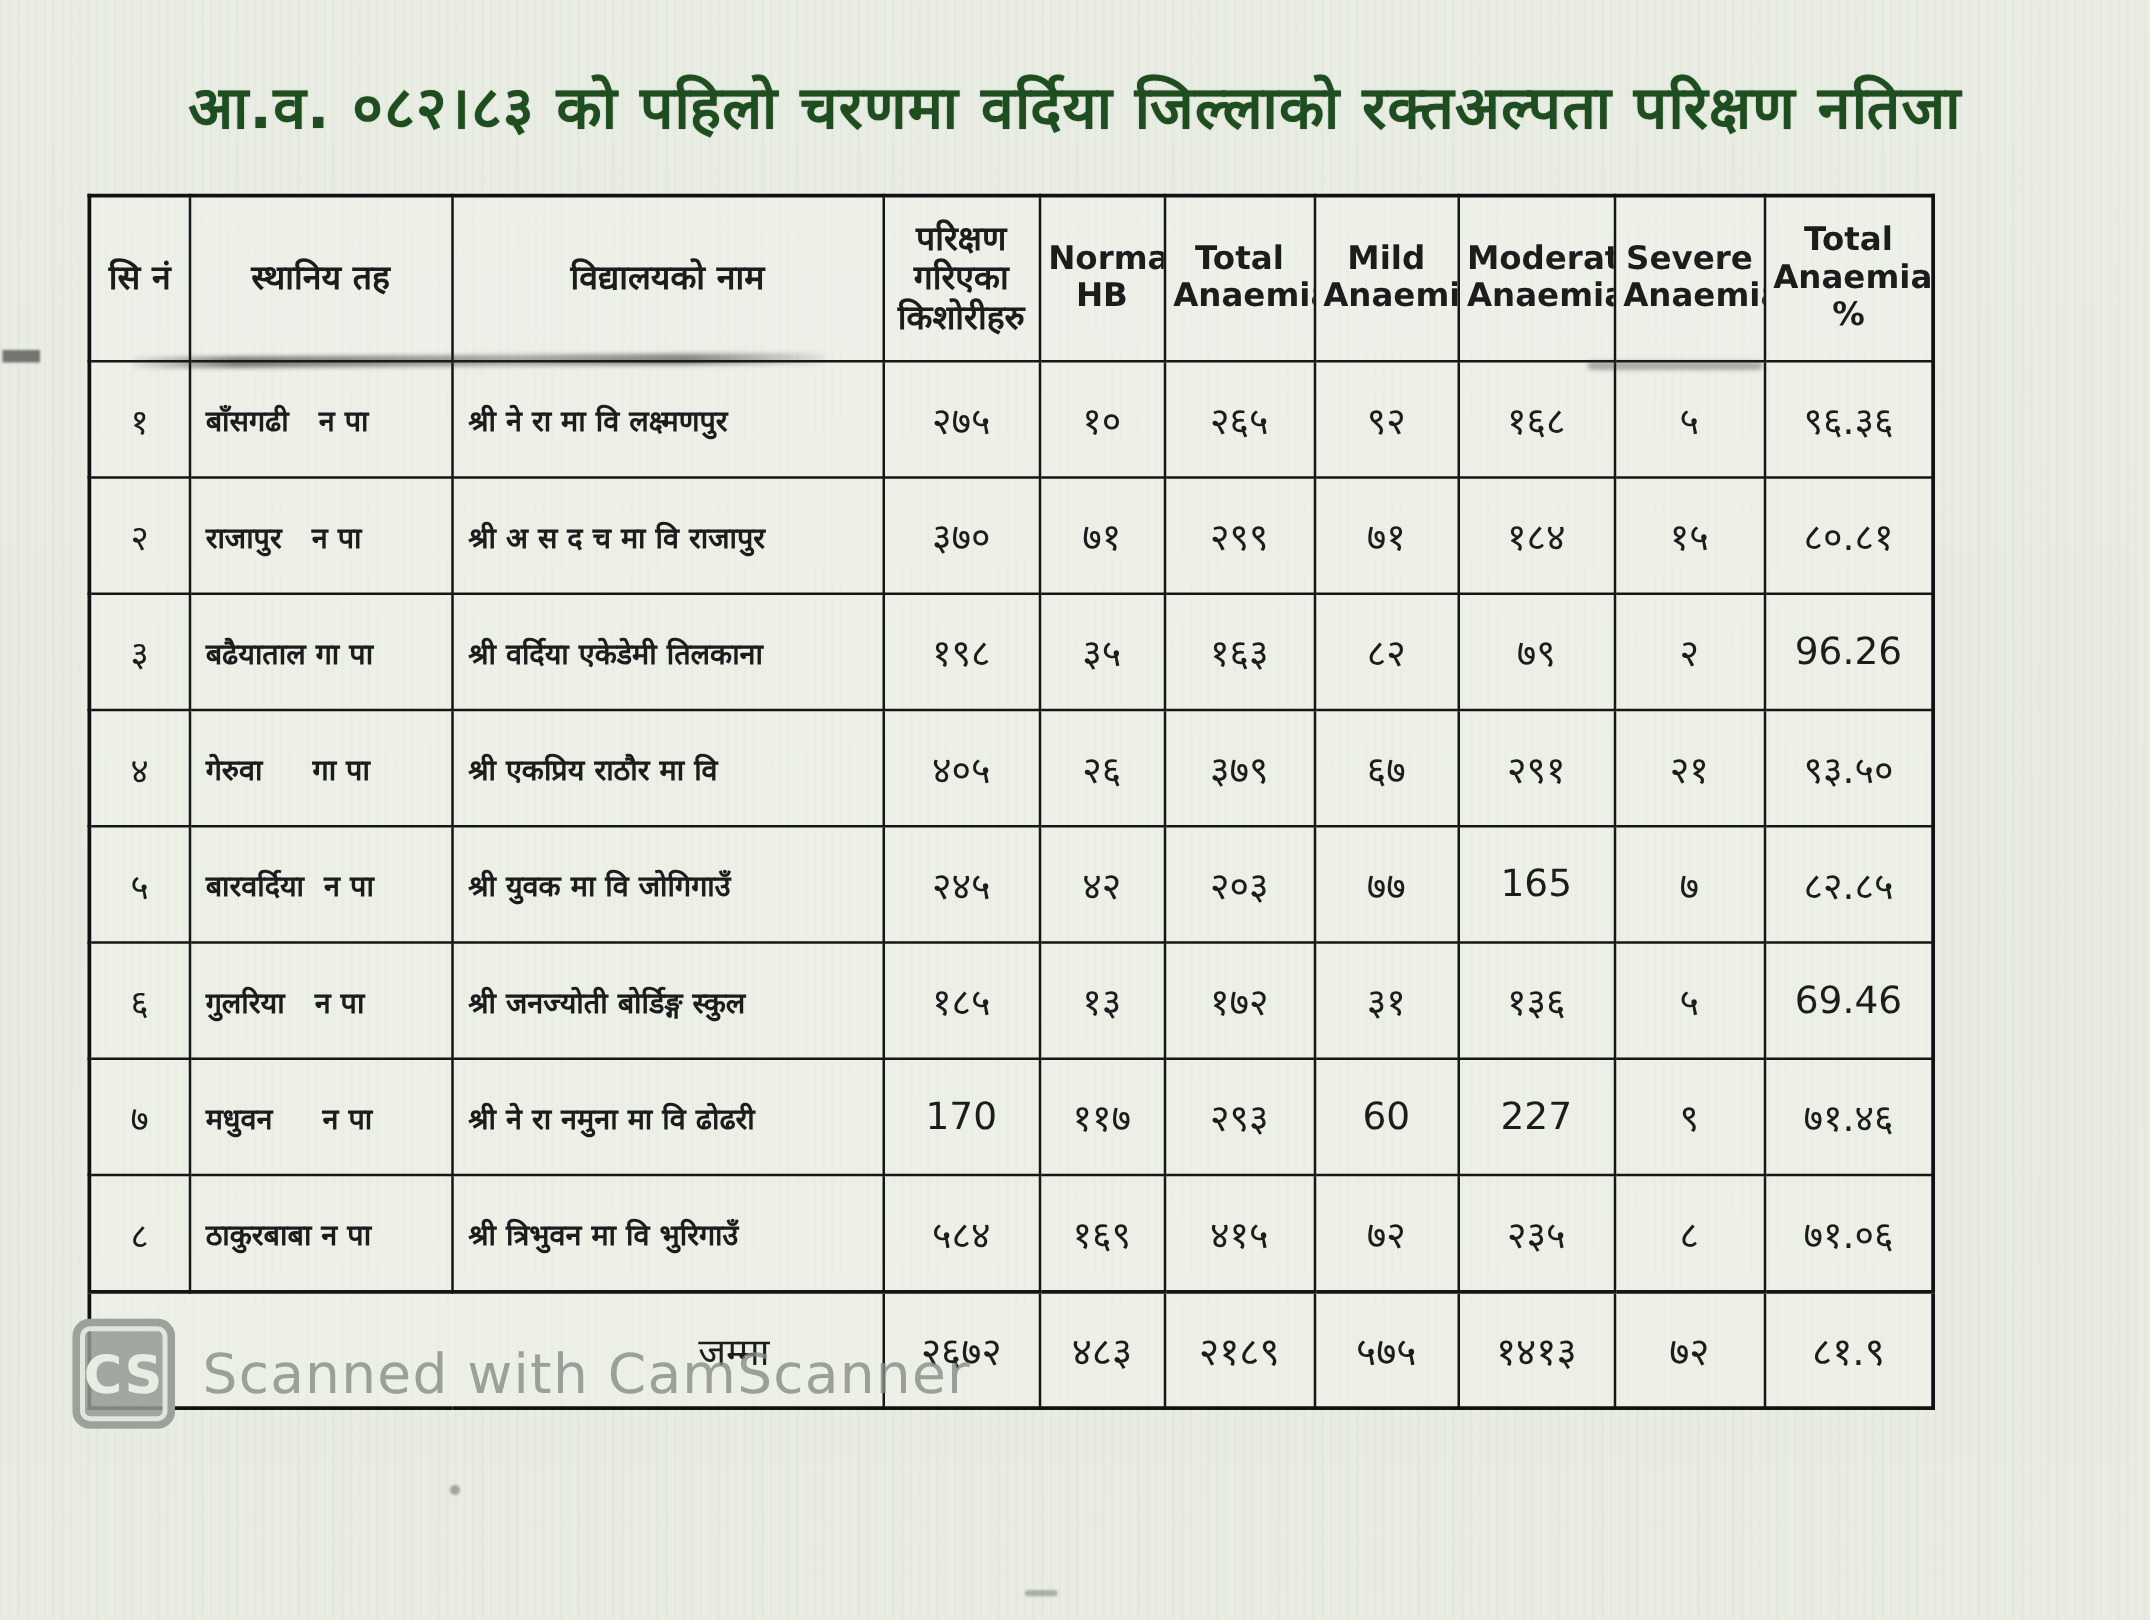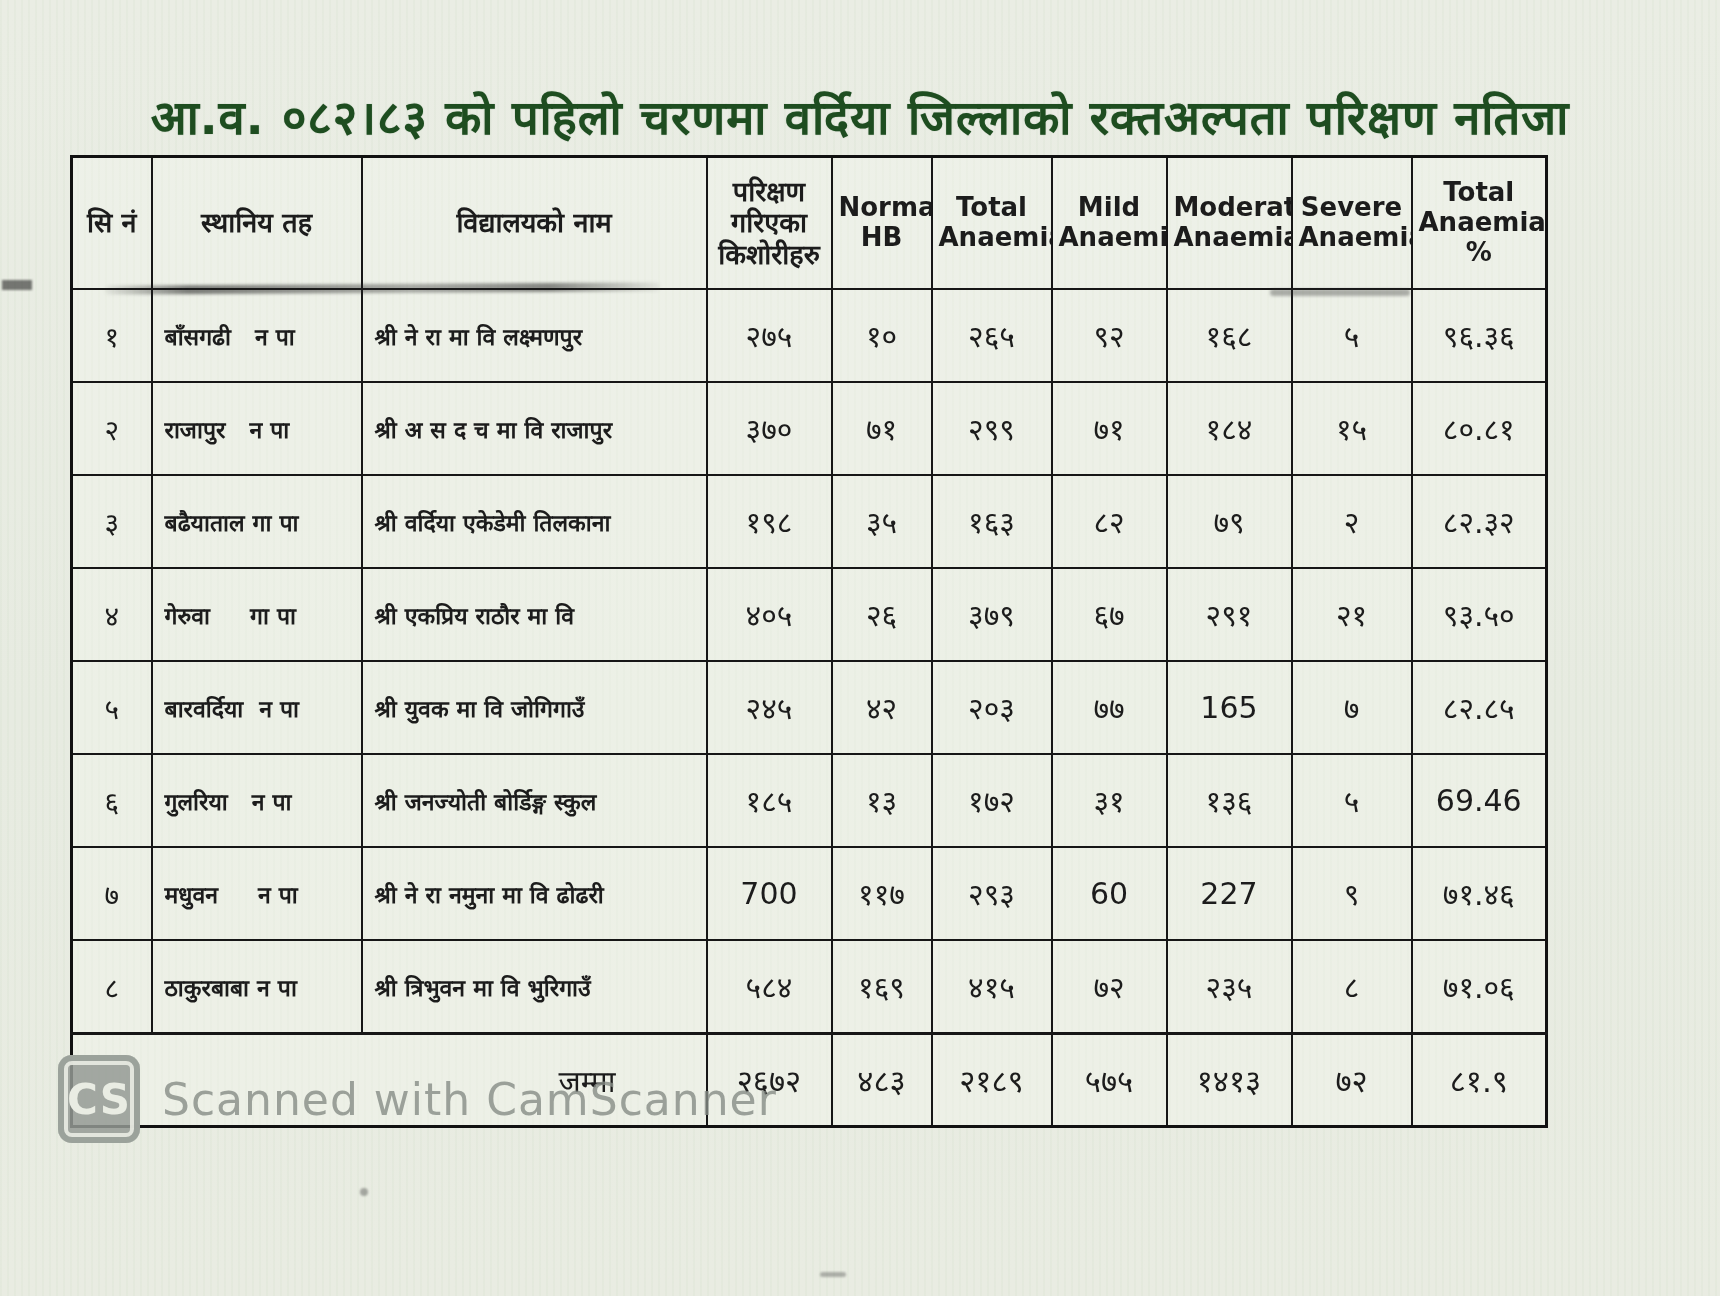--- a/index.html
+++ b/index.html
@@ -13,21 +13,20 @@
     background:
       repeating-linear-gradient(90deg, rgba(186,208,176,.10) 0 2px, rgba(0,0,0,0) 2px 7px),
       linear-gradient(180deg,#eaede4 0%,#e7ebe1 55%,#e9ece2 100%);
   }
   .title{
     position:absolute;left:0;top:52px;width:100%;
     text-align:center;
     font-size:47px;font-weight:bold;color:#1e4d20;
     letter-spacing:1px;
     text-shadow:0 0 1px rgba(30,77,32,.4);
-    margin-top:32px;
   }
   table.sheet{
     position:absolute;left:70px;top:155px;
     width:1475px;border-collapse:collapse;table-layout:fixed;
     background:rgba(246,248,242,.35);
   }
   table.sheet th,table.sheet td{
     border:2px solid #161616;
     color:#1c1c1c;
     padding:2px 6px;
@@ -148,21 +147,21 @@
       <tr>
         <td class="c-sn">३</td>
         <td class="c-place">बढैयाताल गा पा</td>
         <td class="c-school">श्री वर्दिया एकेडेमी तिलकाना</td>
         <td class="c-num">१९८</td>
         <td class="c-num">३५</td>
         <td class="c-num">१६३</td>
         <td class="c-num">८२</td>
         <td class="c-num">७९</td>
         <td class="c-num">२</td>
-        <td class="c-num">८२.३२</td>
+        <td class="c-num">96.26</td>
       </tr>
       <tr>
         <td class="c-sn">४</td>
         <td class="c-place">गेरुवा     गा पा</td>
         <td class="c-school">श्री एकप्रिय राठौर मा वि</td>
         <td class="c-num">४०५</td>
         <td class="c-num">२६</td>
         <td class="c-num">३७९</td>
         <td class="c-num">६७</td>
         <td class="c-num">२९१</td>
@@ -190,21 +189,21 @@
         <td class="c-num">१७२</td>
         <td class="c-num">३१</td>
         <td class="c-num">१३६</td>
         <td class="c-num">५</td>
         <td class="c-num">69.46</td>
       </tr>
       <tr>
         <td class="c-sn">७</td>
         <td class="c-place">मधुवन     न पा</td>
         <td class="c-school">श्री ने रा नमुना मा वि ढोढरी</td>
-        <td class="c-num">700</td>
+        <td class="c-num">170</td>
         <td class="c-num">११७</td>
         <td class="c-num">२९३</td>
         <td class="c-num">60</td>
         <td class="c-num">227</td>
         <td class="c-num">९</td>
         <td class="c-num">७१.४६</td>
       </tr>
       <tr>
         <td class="c-sn">८</td>
         <td class="c-place">ठाकुरबाबा न पा</td>

